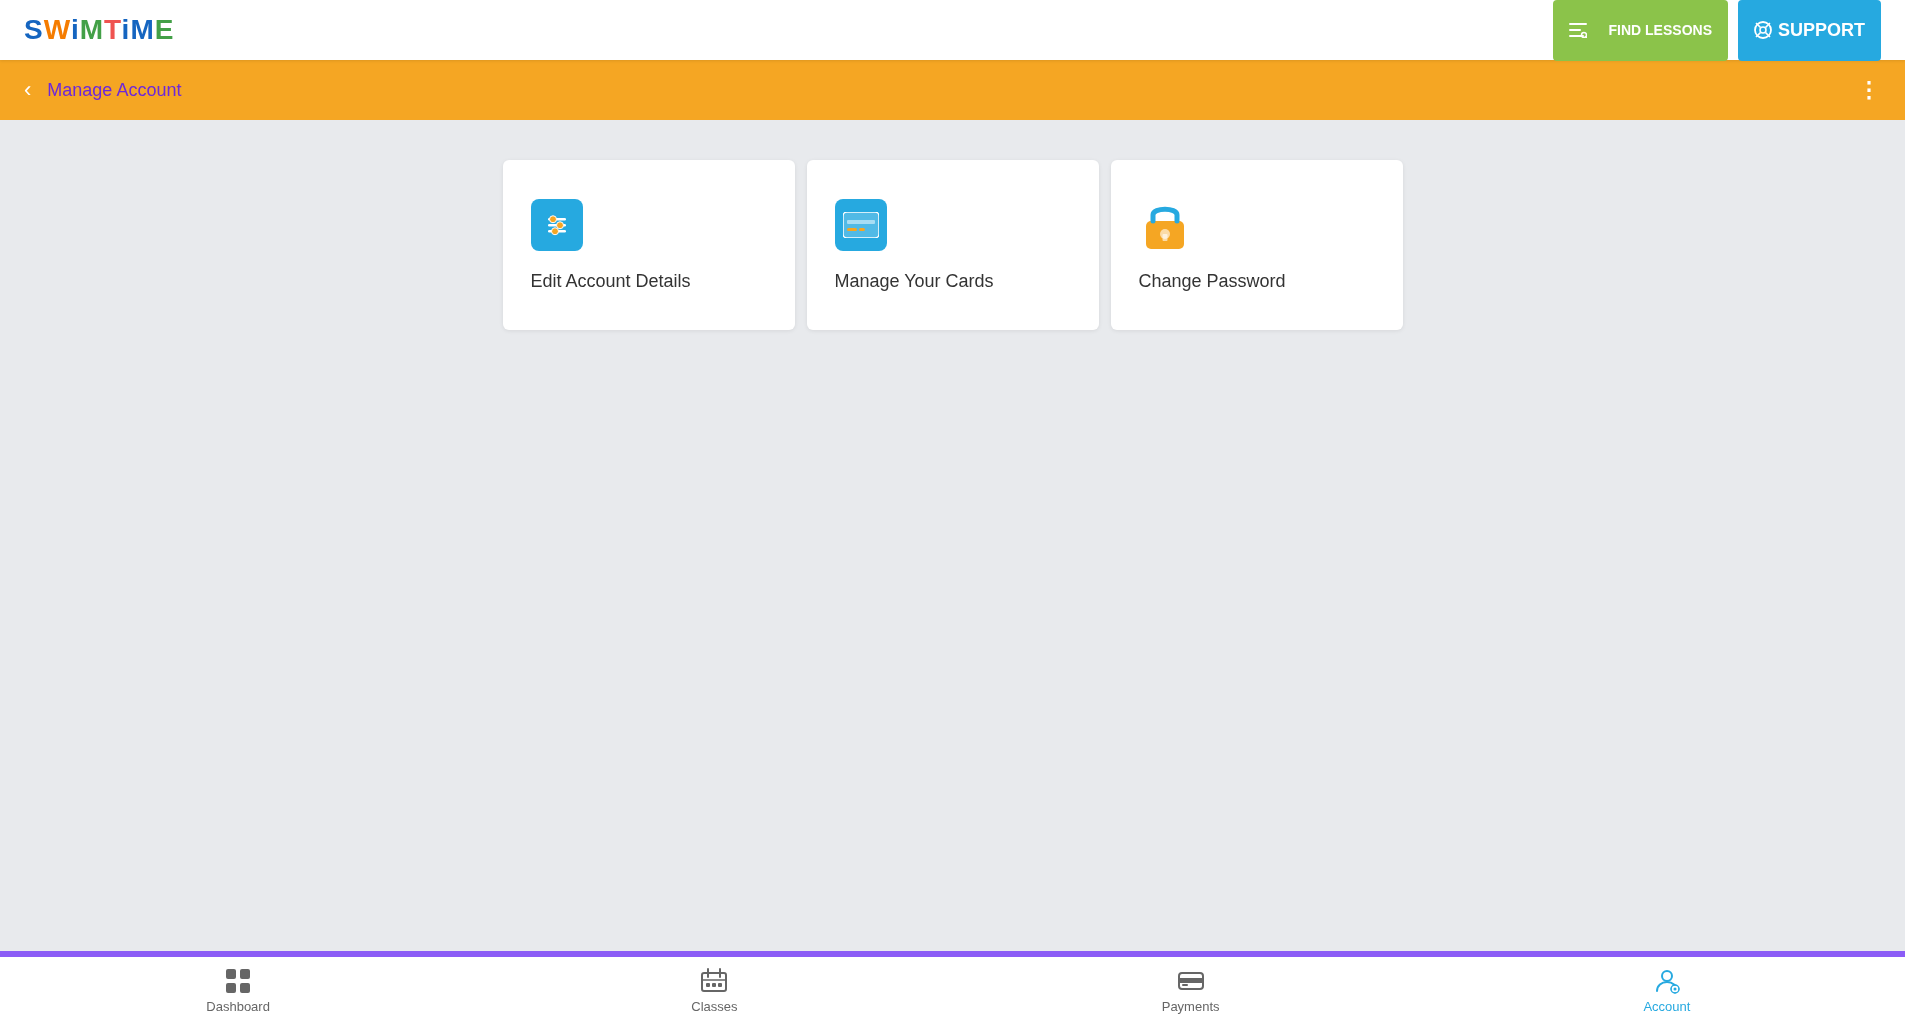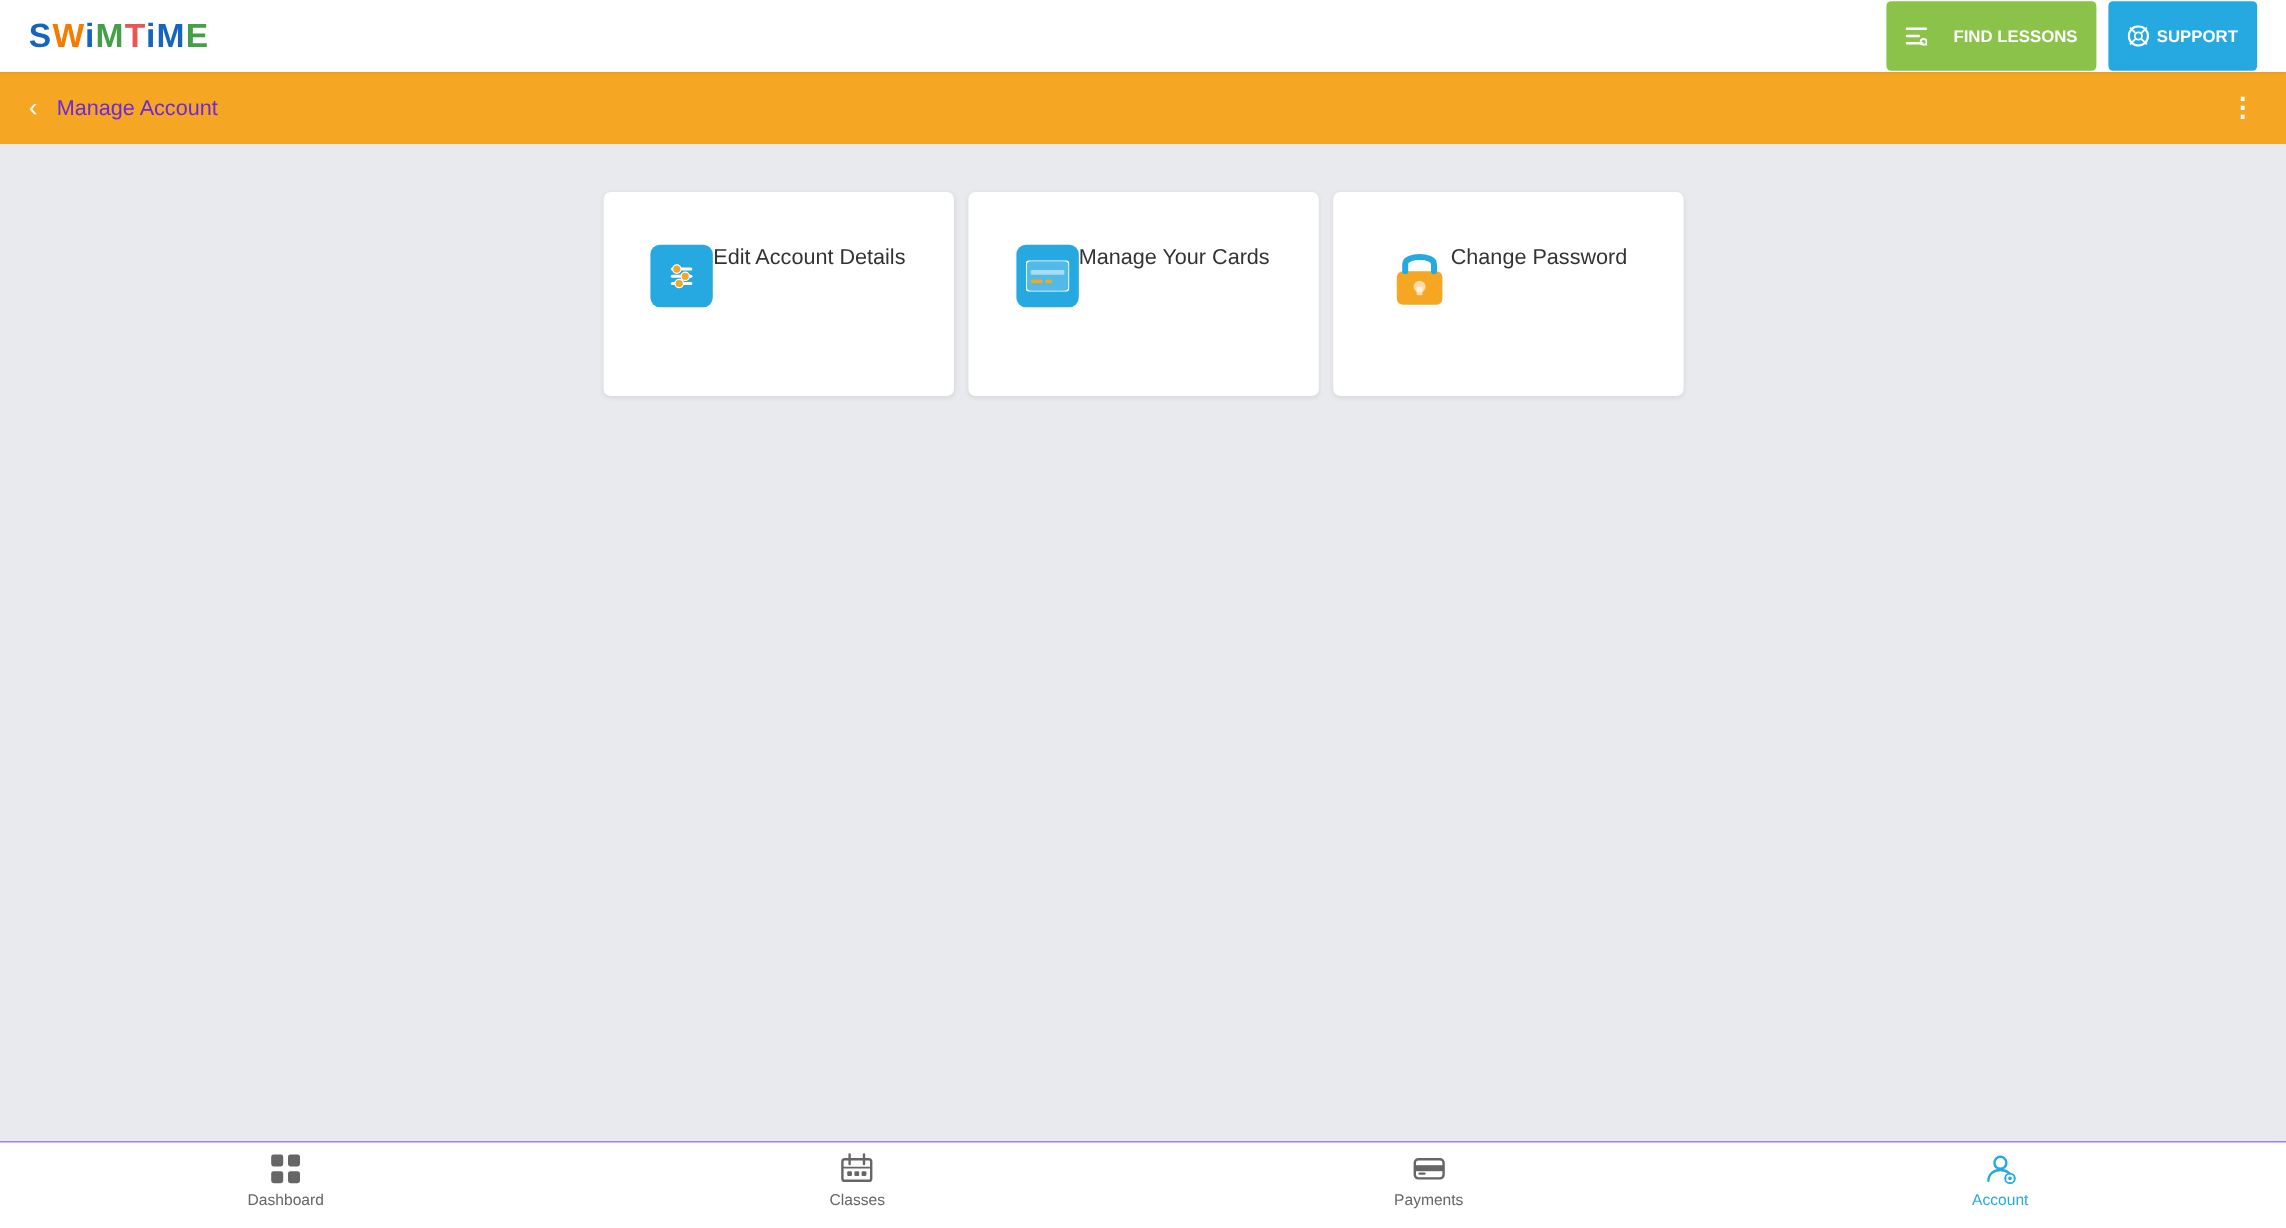--- a/index.html
+++ b/index.html
@@ -43,21 +43,21 @@
       display: flex;
       align-items: center;
       gap: 22px;
     }
     .btn-support {
       background: #26a9e0;
       color: #fff;
       border: none;
       border-radius: 4px;
       padding: 20px 16px;
-      font-size: 14px;
+      font-size: 18px;
       font-weight: 600;
       cursor: pointer;
       display: flex;
       align-items: center;
       gap: 6px;
     }
 
     
     .page-header {
       background: #f5a623;
@@ -107,24 +107,24 @@
       align-items: flex-start;
     }
 
     
     .feature-card {
       background: #fff;
       border-radius: 6px;
       width: 292px;
       height: 170px;
       display: flex;
-      flex-direction: row;
+      flex-direction: column;
       align-items: flex-start;
       justify-content: center;
-      padding: 44px 28px;
+      padding: 12px 28px;
       cursor: pointer;
       box-shadow: 0 1px 4px rgba(0,0,0,0.08);
       margin: 0 6px;
     }
     .feature-icon {
       width: 52px;
       height: 52px;
       border-radius: 8px;
       display: flex;
       align-items: center;
@@ -141,23 +141,23 @@
     }
 
     
     .bottom-nav {
       position: fixed;
       bottom: 0;
       left: 0;
       right: 0;
       height: 72px;
       background: #fff;
-      border-top: 1px solid #8b5cf6;
-      display: flex;
-      align-items: flex-start;
+      border-top: 6px solid #8b5cf6;
+      display: flex;
+      align-items: center;
       justify-content: space-around;
     }
     .nav-item {
       display: flex;
       flex-direction: column;
       align-items: center;
       gap: 4px;
       cursor: pointer;
       color: #666;
       font-size: 13px;

